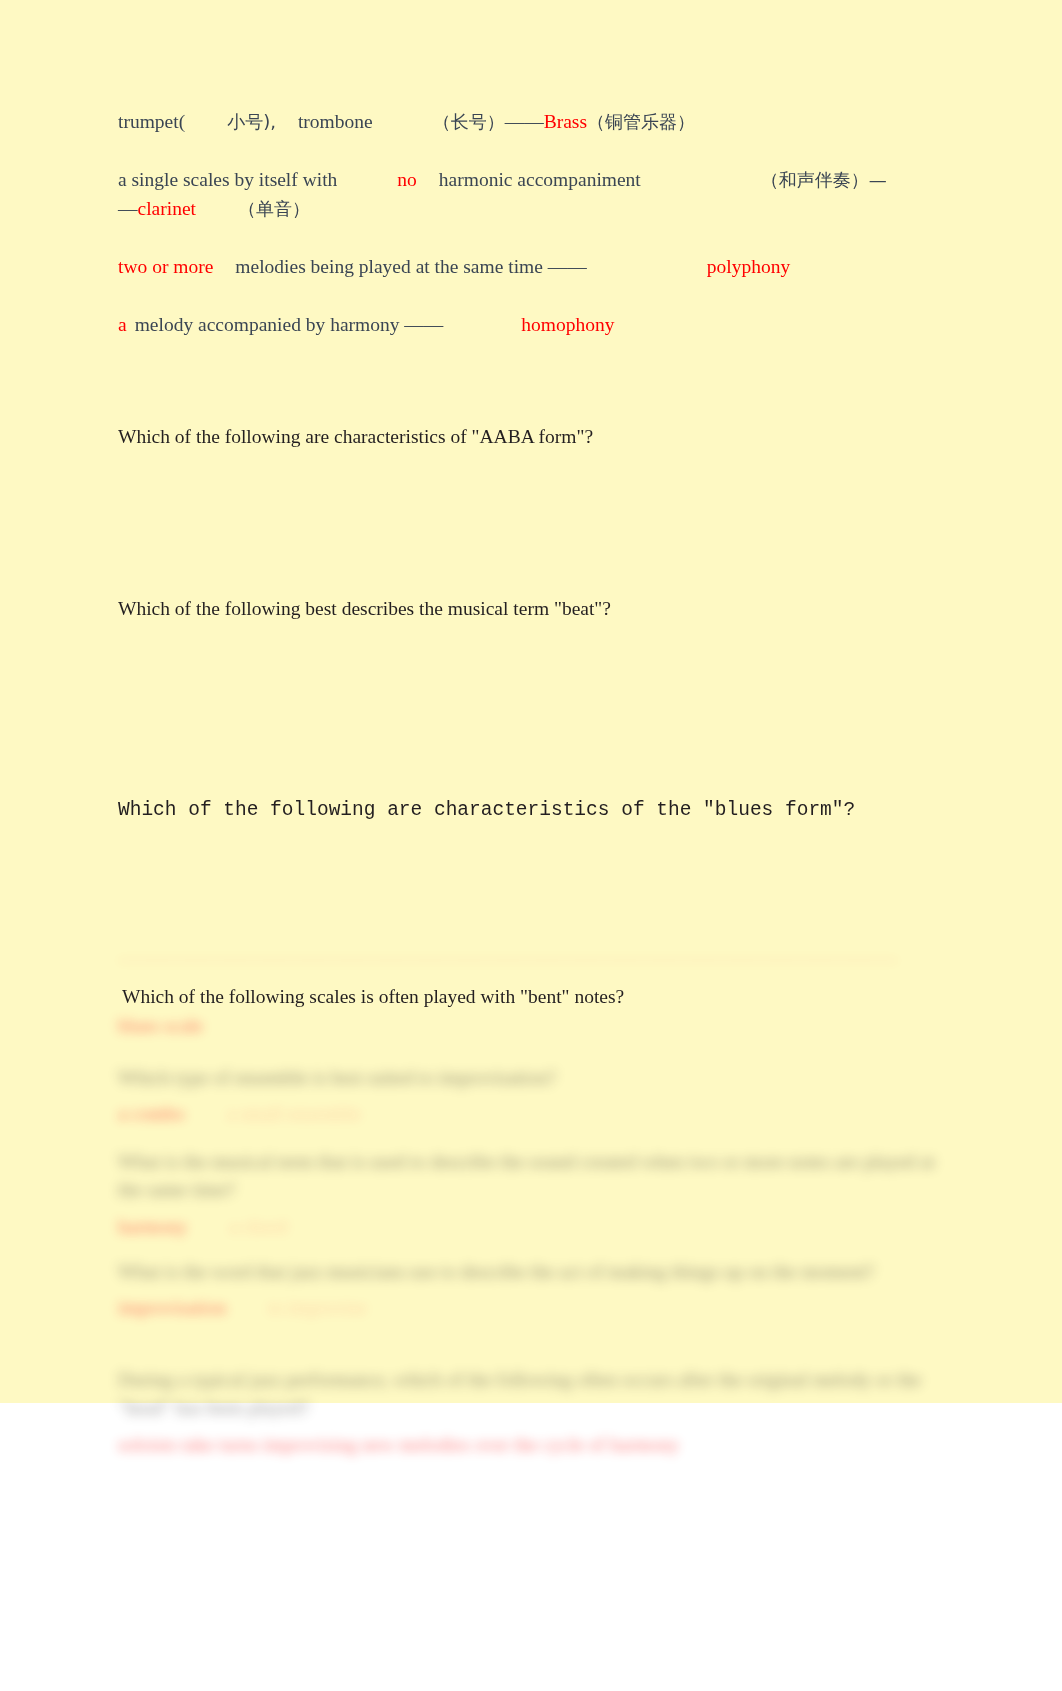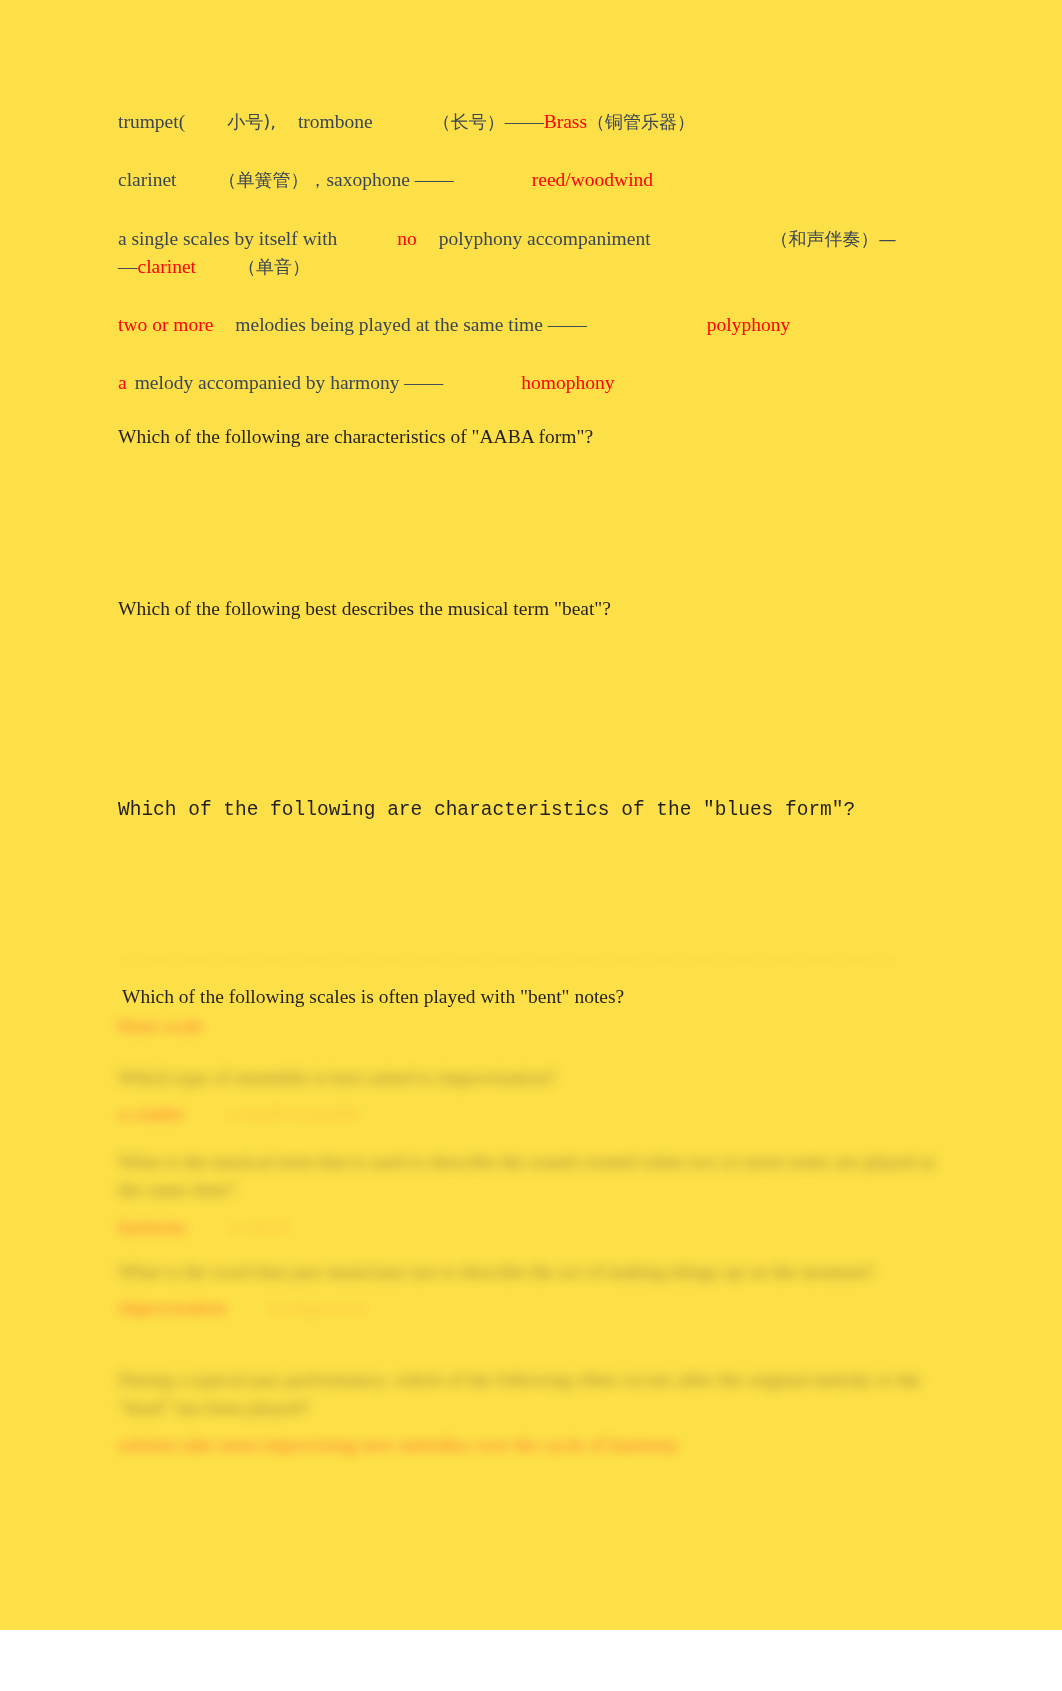--- a/index.html
+++ b/index.html
@@ -12,22 +12,22 @@
     height: 1691px;
     position: relative;
     font-family: "Liberation Serif", "DejaVu Serif", serif;
     color: #3a4553;
     overflow: hidden;
   }
   .page {
     position: absolute;
     top: 0; left: 0;
     width: 1062px;
-    height: 1630px;
-    background: #fde047;
+    height: 1403px;
+    background: #fef9c3;
   }
   .content {
     position: absolute;
     left: 118px;
     top: 108px;
     width: 830px;
   }
   .line {
     font-size: 19.5px;
     line-height: 1.45;
@@ -88,23 +88,22 @@
 </style>
 </head>
 <body>
 
 <div class="page">
 
   <div class="content">
 
     <p class="line"><span>trumpet(</span><span class="gap-m"></span><span class="cjk">小号),</span><span class="gap-s"></span><span>trombone</span><span class="gap-l"></span><span class="cjk">（长号）</span><span>——</span><span class="red">Brass</span><span class="cjk">（铜管乐器）</span></p>
 
-    <p class="line"><span>clarinet</span><span class="gap-m"></span><span class="cjk">（单簧管）</span><span class="cjk">，</span><span>saxophone ——</span><span class="gap-xl"></span><span class="red">reed/woodwind</span></p>
 
-    <p class="line"><span>a single scales by itself with</span><span class="gap-l"></span><span class="red">no</span><span class="gap-s"></span><span>polyphony accompaniment</span><span class="gap-xl"></span><span class="gap-m"></span><span class="cjk">（和声伴奏）—</span><br><span>—</span><span class="red">clarinet</span><span class="gap-m"></span><span class="cjk">（单音）</span></p>
+    <p class="line"><span>a single scales by itself with</span><span class="gap-l"></span><span class="red">no</span><span class="gap-s"></span><span>harmonic accompaniment</span><span class="gap-xl"></span><span class="gap-m"></span><span class="cjk">（和声伴奏）—</span><br><span>—</span><span class="red">clarinet</span><span class="gap-m"></span><span class="cjk">（单音）</span></p>
 
     <p class="line"><span class="red">two or more</span><span class="gap-s"></span><span>melodies being played at the same time ——</span><span class="gap-xl"></span><span class="gap-m"></span><span class="red">polyphony</span></p>
 
     <p class="line"><span class="red">a</span><span class="gap-s" style="width:8px"></span><span>melody accompanied by harmony ——</span><span class="gap-xl"></span><span class="red">homophony</span></p>
 
   </div>
 
   <p class="q" style="position:absolute; left:118px; top:426px;">Which of the following are characteristics of "AABA form"?</p>
 
   <p class="q" style="position:absolute; left:118px; top:598px;">Which of the following best describes the musical term "beat"?</p>

